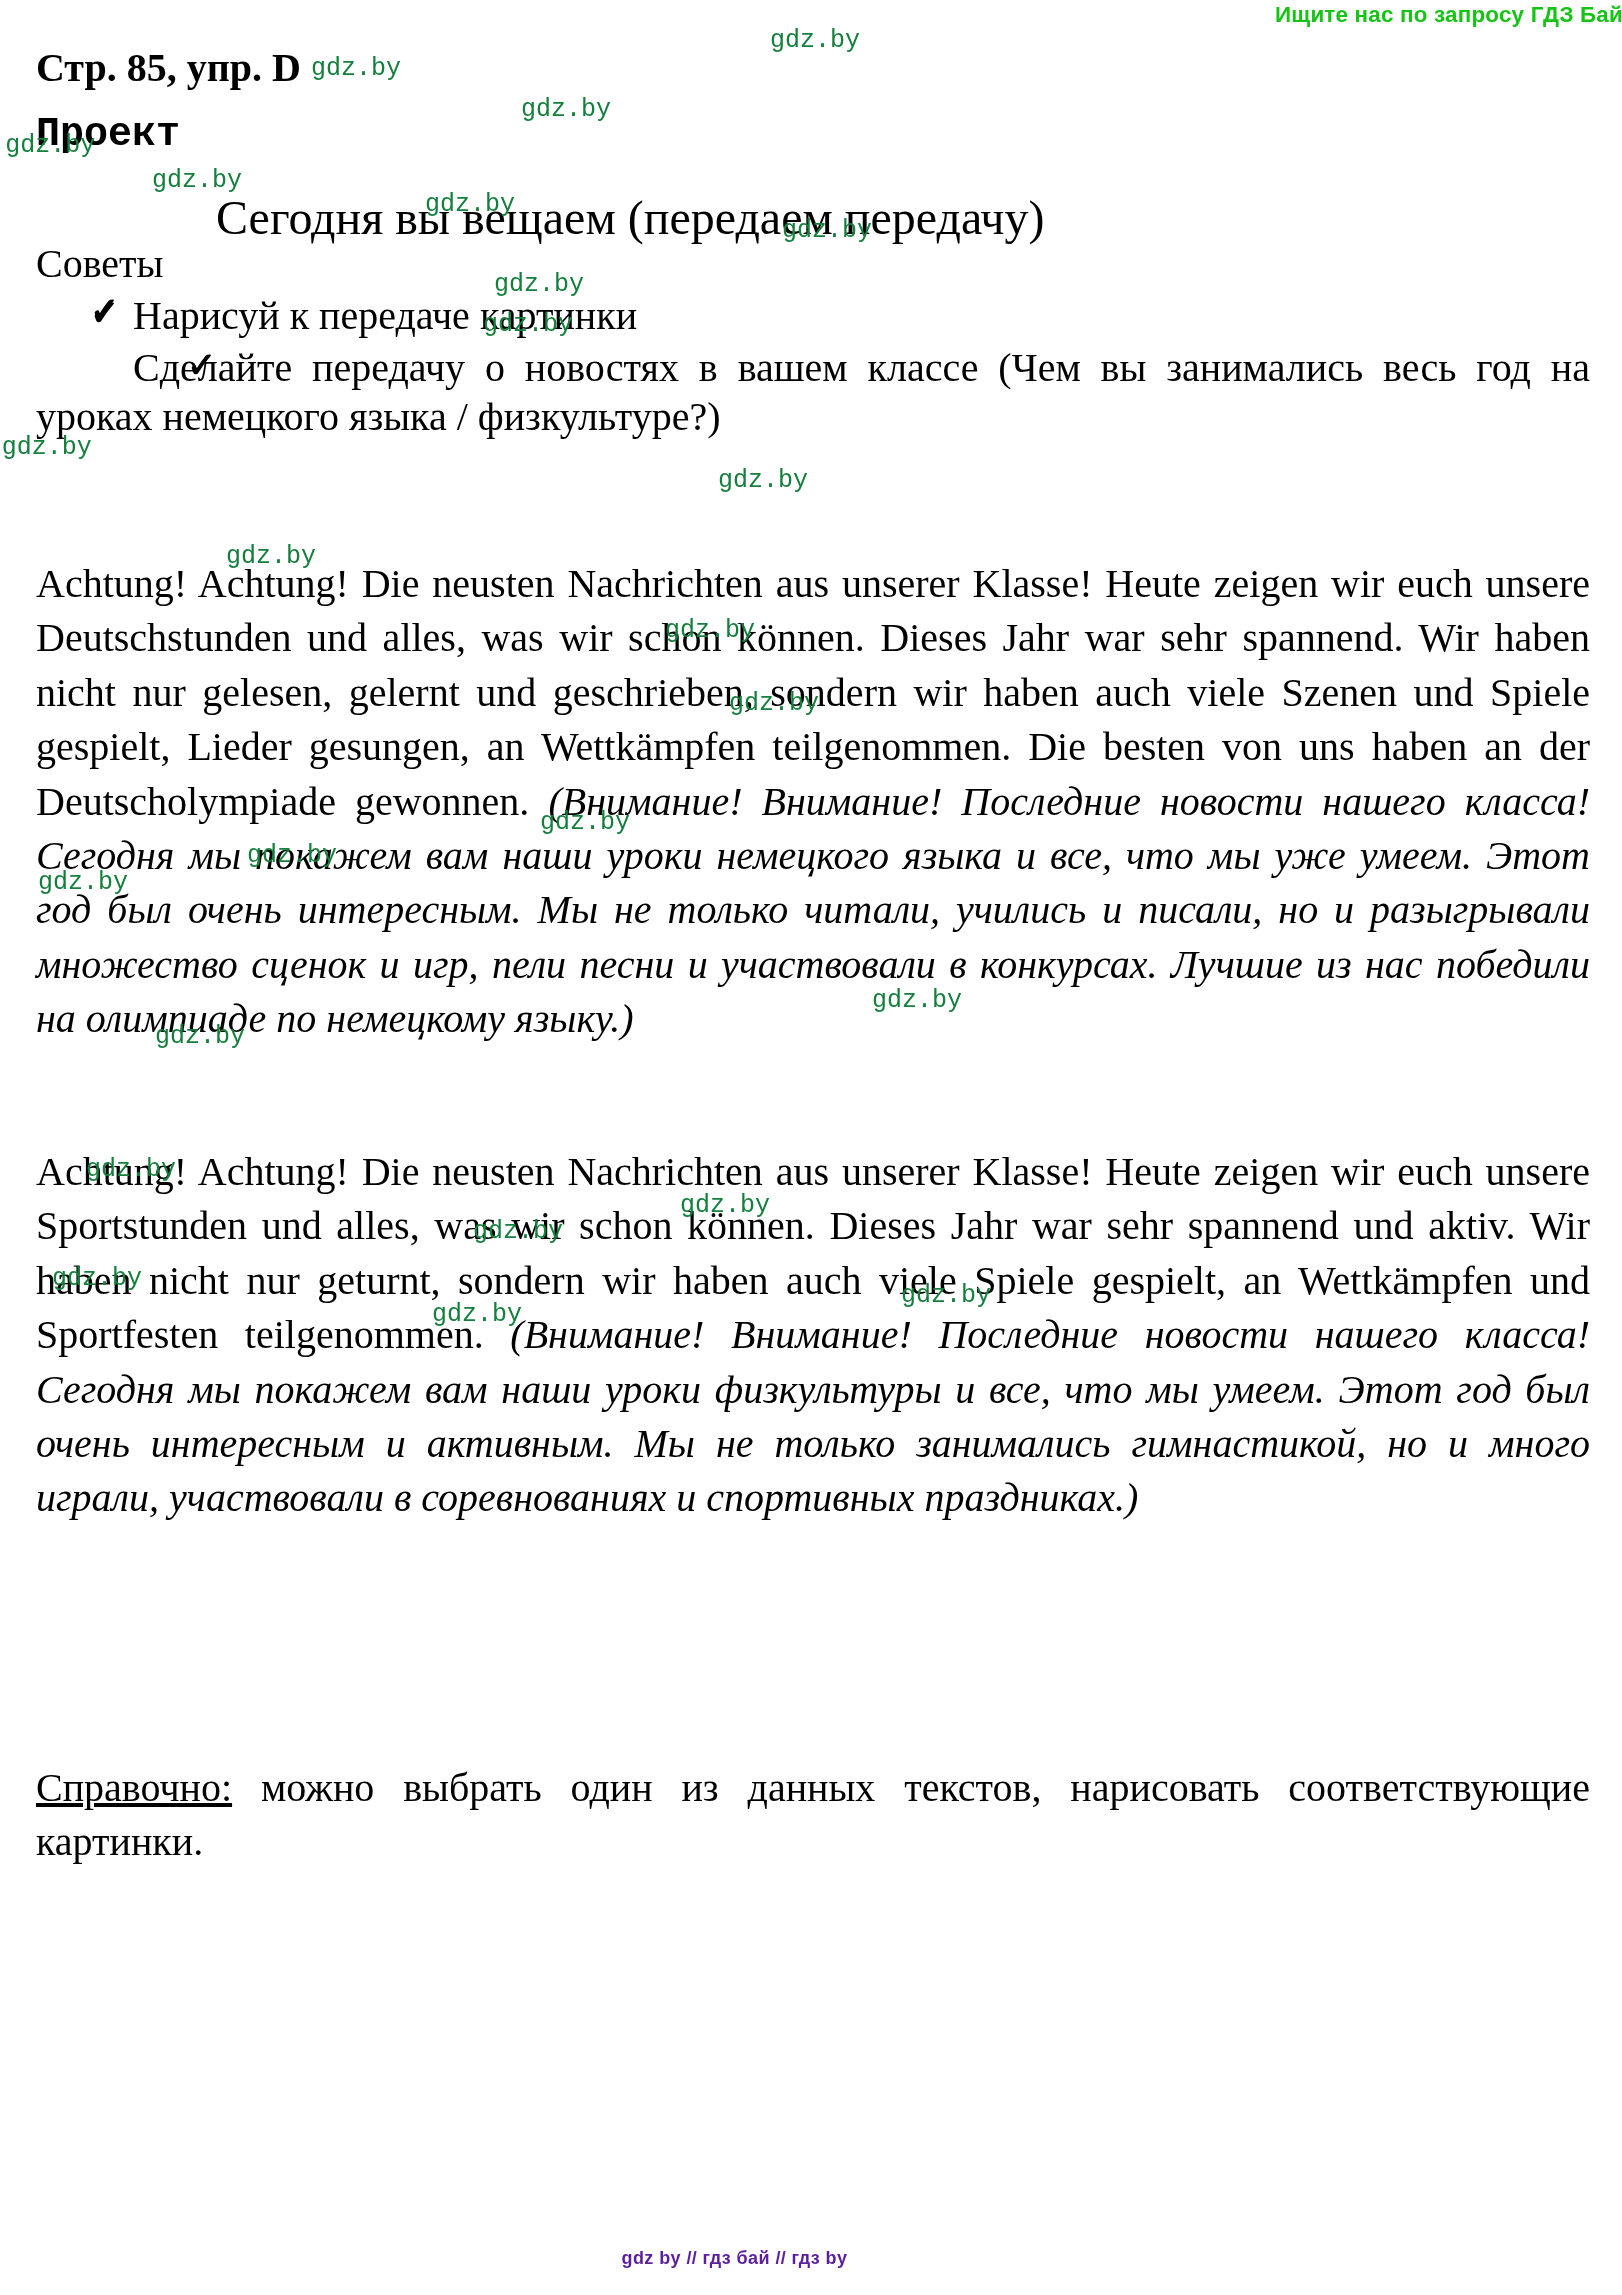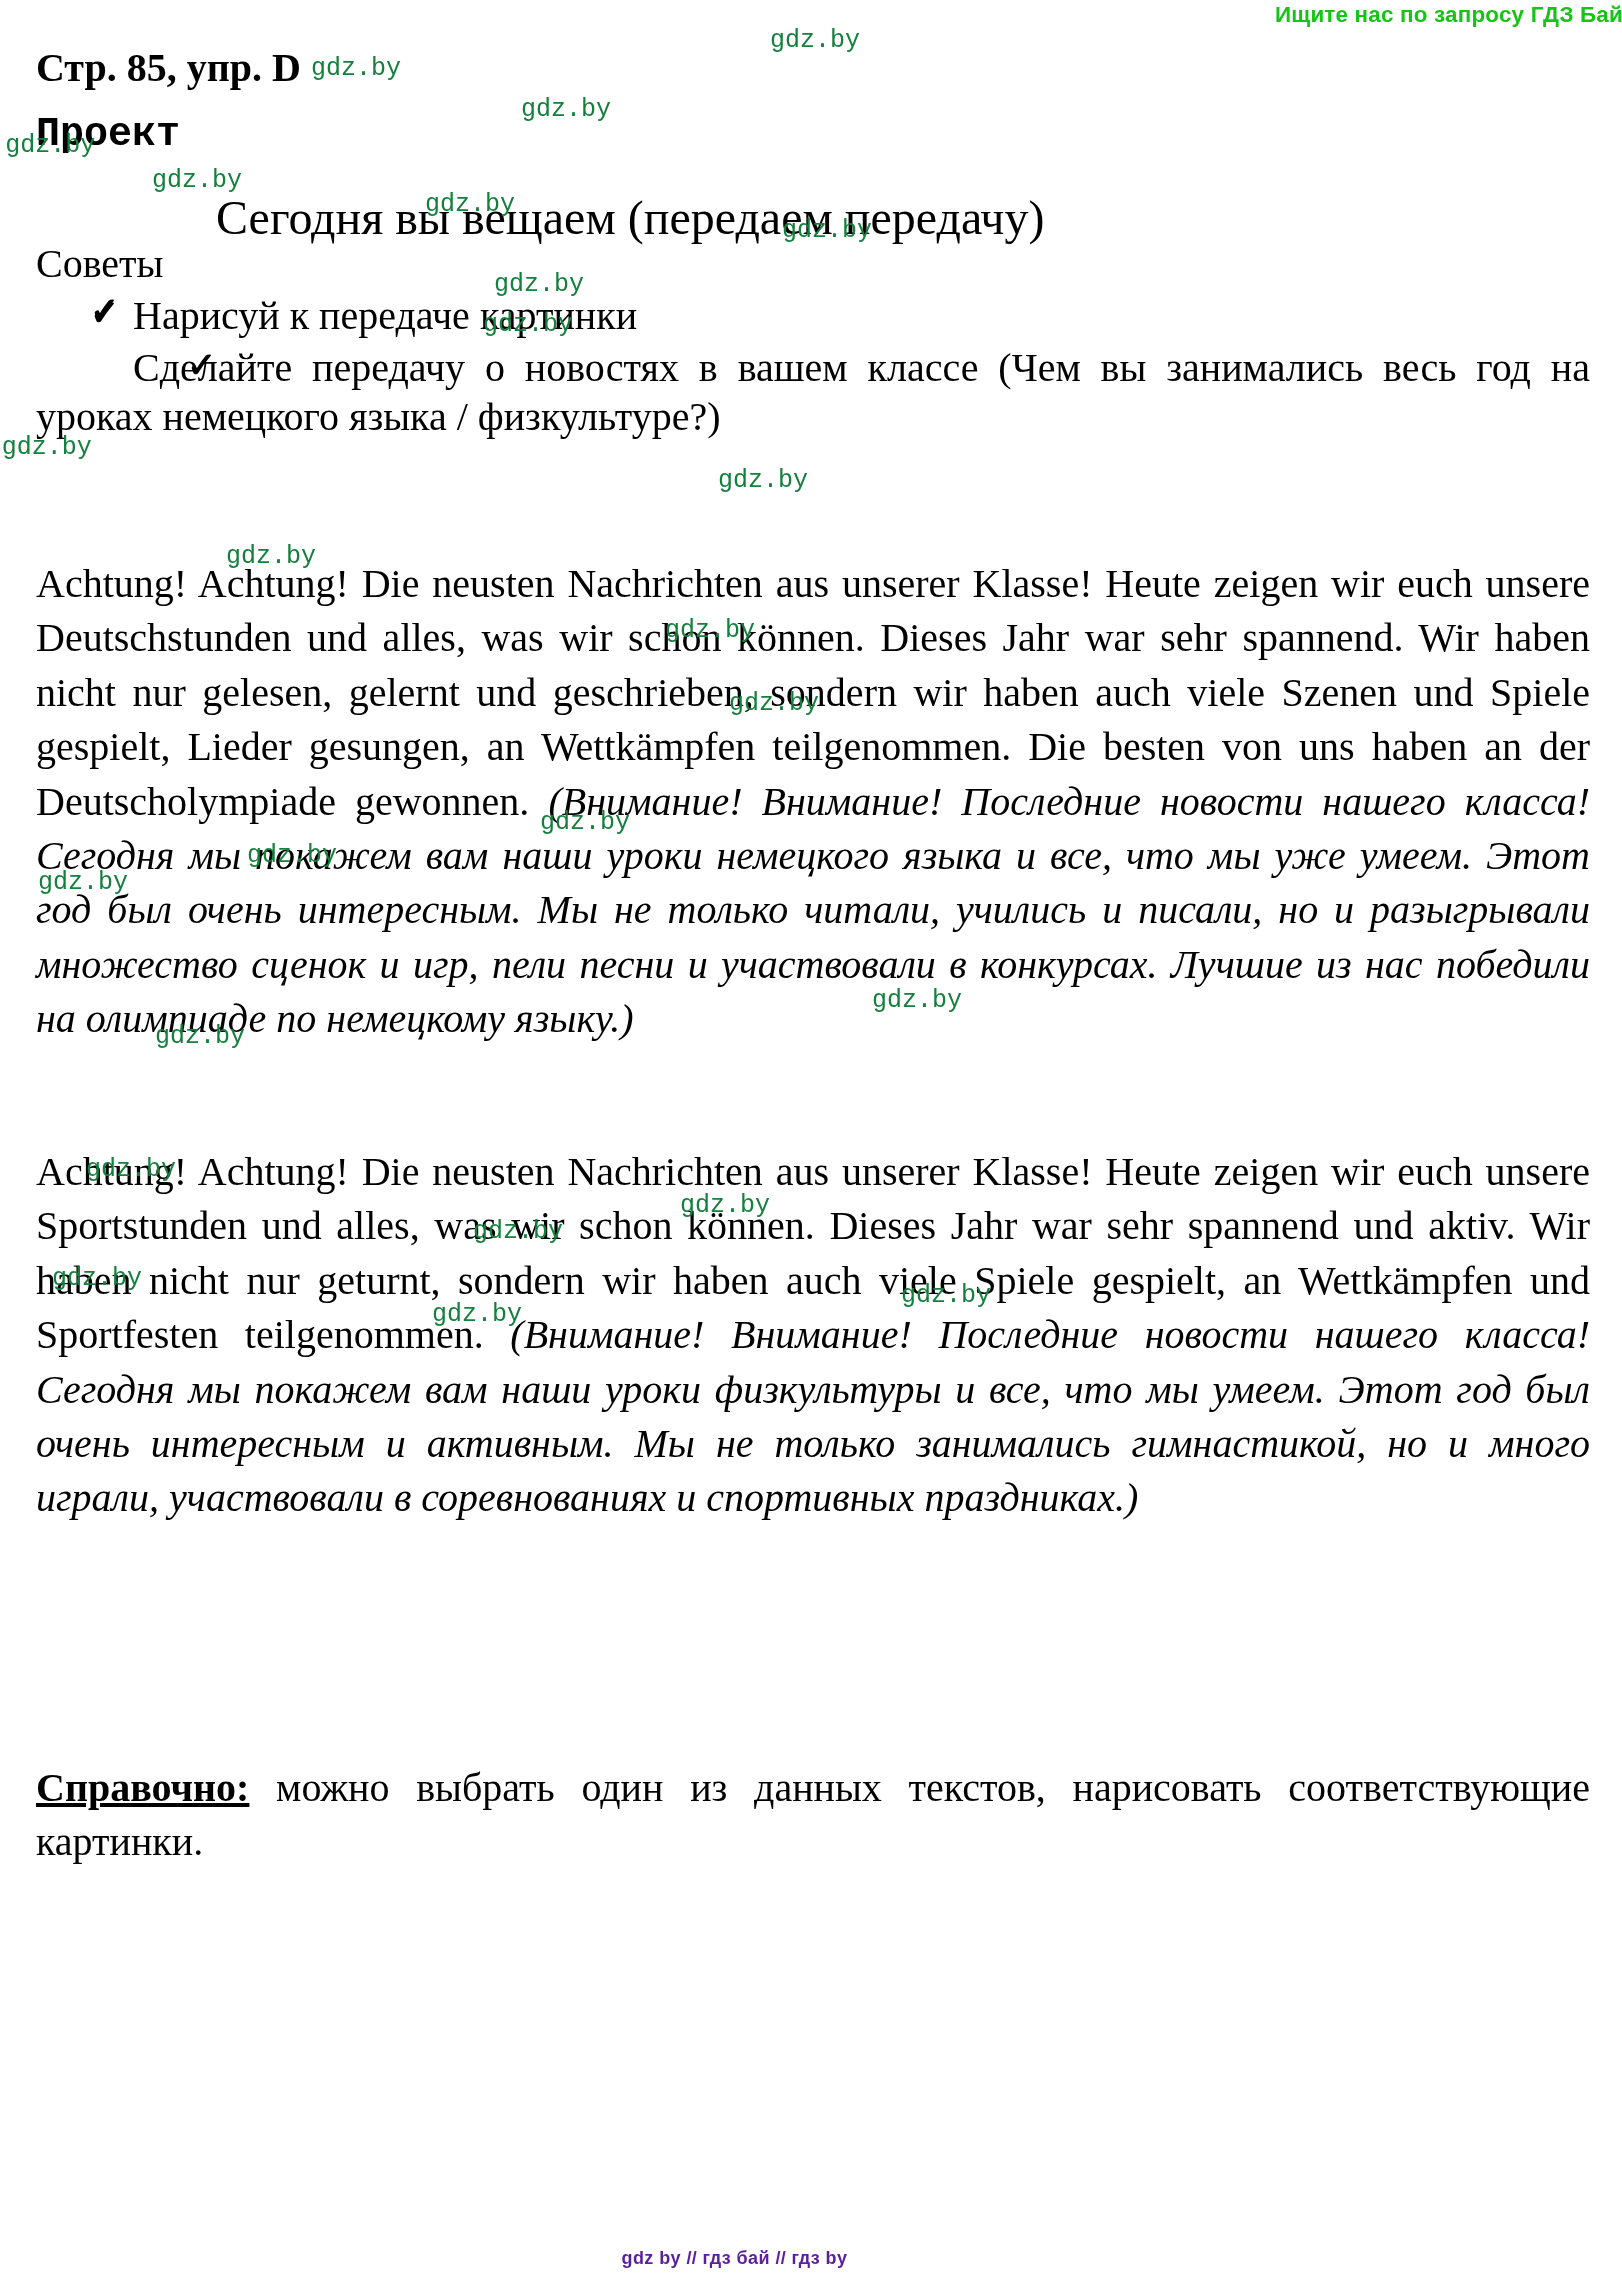--- a/index.html
+++ b/index.html
@@ -139,21 +139,21 @@
     position: absolute;
     left: 0;
     top: 1692px;
     width: 1554px;
     font-size: 40px;
     line-height: 1.36;
     text-align: justify;
     text-align-last: left;
   }
   .spravochno .lead {
-    font-weight: bold;
+    font-weight: normal;
     text-decoration: underline;
   }
 
   
   .footer {
     position: absolute;
     left: 0;
     top: 2248px;
     width: 1469px;
     text-align: center;

